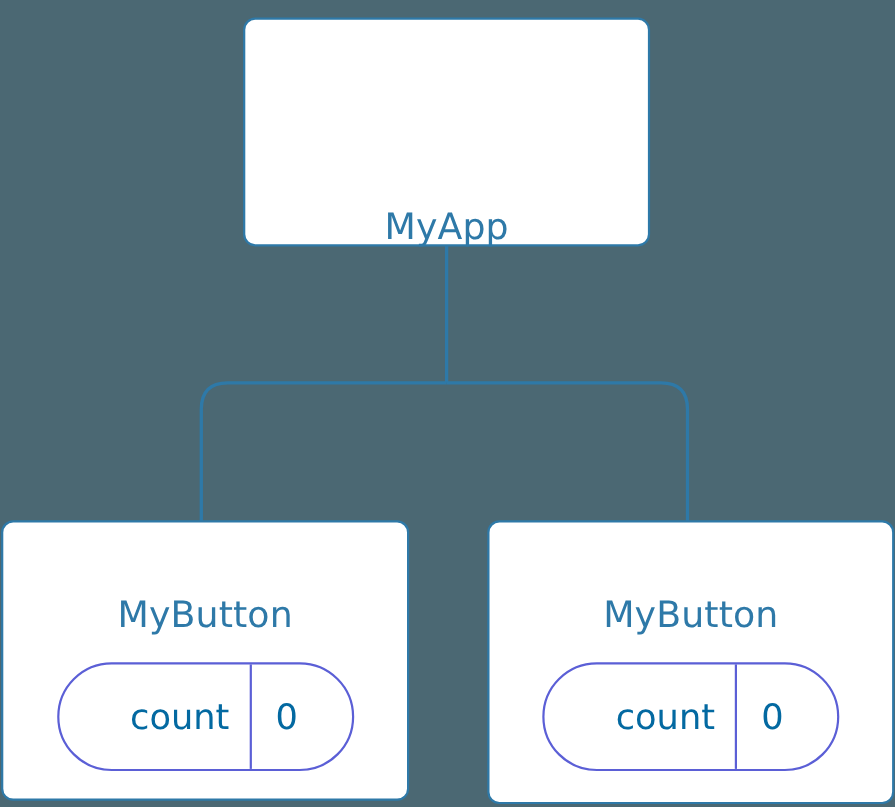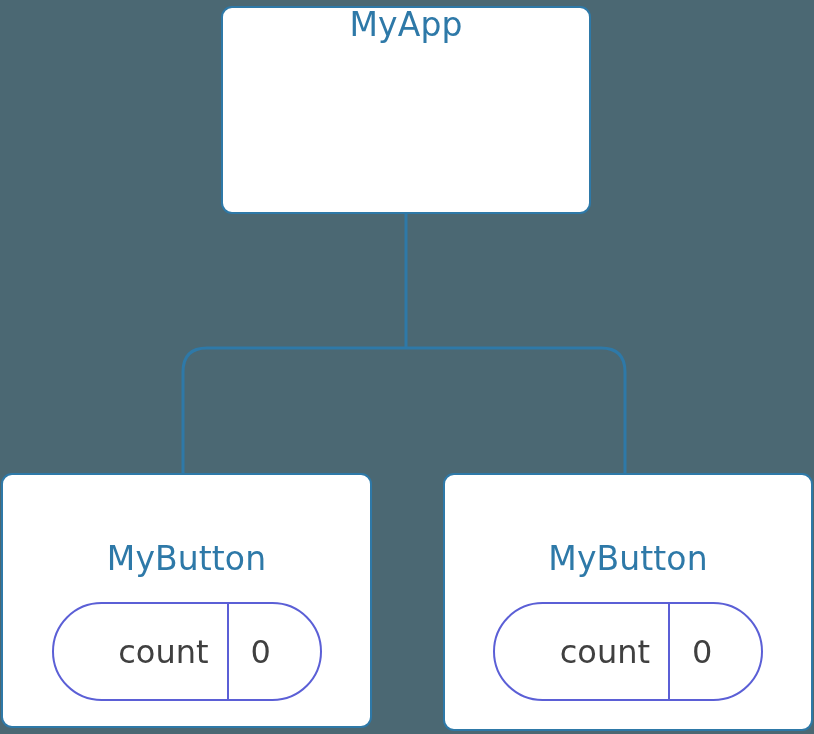--- a/index.html
+++ b/index.html
@@ -47,24 +47,24 @@
     color: #2e79a8;
     font-size: 33px;
     font-weight: 400;
     letter-spacing: 0.1px;
     white-space: nowrap;
     line-height: 1;
   }
   
   #node-root {
     left: 221px;
-    top: 6px;
+    top: 16px;
     width: 370px;
     height: 208px;
-    justify-content: flex-start;
+    justify-content: flex-end;
   }
   
   #node-child-0 {
     left: 1px;
     top: 473px;
     width: 371px;
     height: 255px;
   }
   #node-child-1 {
     left: 443px;
@@ -84,21 +84,21 @@
     box-sizing: border-box;
     display: flex;
     align-items: stretch;
     background: #ffffff;
   }
   .pill-key,
   .pill-val {
     display: flex;
     align-items: center;
     justify-content: center;
-    color: #404040;
+    color: #0369a1;
     font-size: 32px;
     line-height: 1;
     white-space: nowrap;
     box-sizing: border-box;
   }
   .pill-key {
     width: 173px;
     padding-left: 26px;
     justify-content: flex-end;
     padding-right: 18px;

